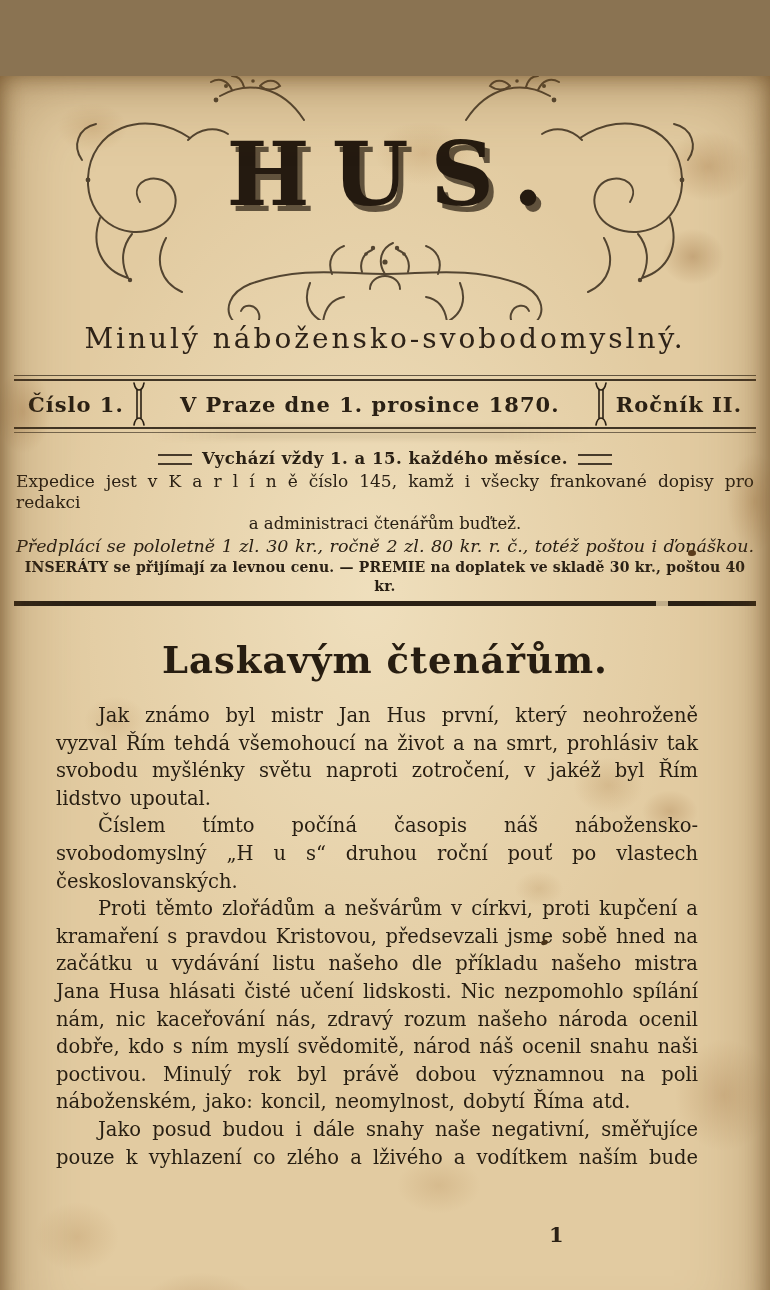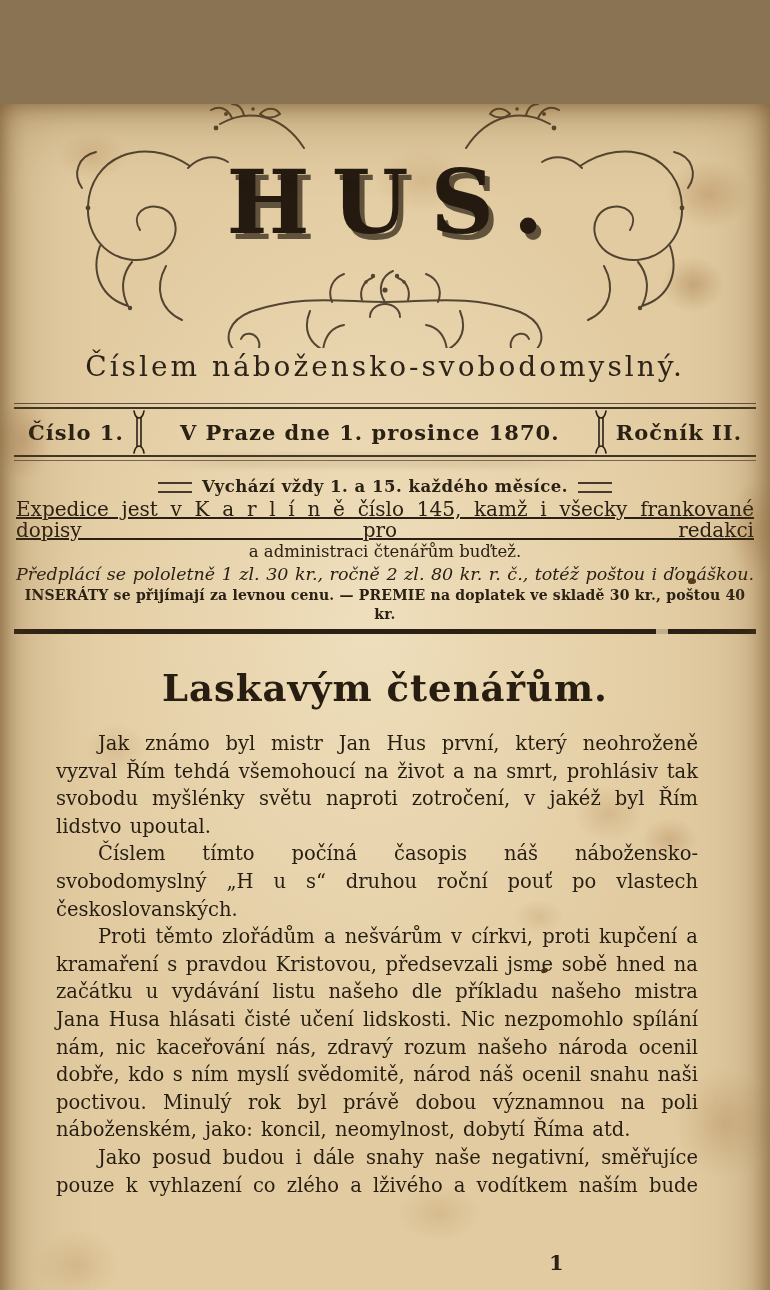--- a/index.html
+++ b/index.html
@@ -30,21 +30,21 @@
     content:"";position:absolute;inset:0;pointer-events:none;
     box-shadow:
       inset 0 0 70px 12px rgba(120,85,40,.38),
       inset 10px 0 22px -8px rgba(95,64,28,.50),
       inset -12px 0 24px -8px rgba(95,64,28,.42),
       inset 0 -16px 30px -8px rgba(95,64,28,.48),
       inset 0 14px 26px -10px rgba(110,78,36,.30);
   }
 
   
-  .masthead{position:relative;margin-top:104px;height:244px;}
+  .masthead{position:relative;margin-top:76px;height:244px;}
   .ornament{position:absolute;left:70px;top:0;width:630px;height:244px;opacity:.85;}
   .ornament path{fill:none;stroke:#3a2d1d;stroke-width:2;stroke-linecap:round;}
   .ornament .bud{fill:#3a2d1d;stroke:none;}
   .hus{
     position:absolute;left:0;top:54px;width:100%;text-align:center;
     font-weight:bold;font-size:88px;line-height:1;
     letter-spacing:22px;color:#241a10;
     filter:drop-shadow(5px 6px 0 rgba(52,40,26,.75));
   }
   .hus span{display:inline-block;margin-right:-22px;}
@@ -58,21 +58,21 @@
   .rule-b{margin:0 14px;height:3px;border-top:2px solid rgba(42,32,20,.88);border-bottom:1px solid rgba(42,32,20,.60);}
   .band{display:flex;align-items:center;height:46px;padding:0 28px;}
   .band .cell{font-size:21px;font-weight:600;letter-spacing:1px;white-space:nowrap;}
   .band .date{flex:1;text-align:center;font-weight:700;}
   .sep{flex:0 0 auto;margin:0 6px;height:46px;width:18px;}
   .sep path{fill:none;stroke:#2a2014;stroke-width:1.6;stroke-linecap:round;}
 
   
   .freq{display:flex;align-items:center;justify-content:center;margin-top:16px;font-size:16.5px;font-weight:bold;letter-spacing:.5px;line-height:20px;}
   .flourish{display:inline-block;width:34px;height:7px;border-top:2.5px solid rgba(42,32,20,.85);border-bottom:2.5px solid rgba(42,32,20,.85);margin:0 10px;}
-  .exped1{margin:2px 16px 0;font-size:20px;line-height:21px;text-align:justify;text-align-last:justify;word-spacing:3px;text-decoration:underline;}
+  .exped1{margin:2px 16px 0;font-size:17px;line-height:21px;text-align:justify;text-align-last:justify;word-spacing:3px;}
   .exped2{margin:0;font-size:16.5px;line-height:21px;text-align:center;}
   .subsc{margin:1px 16px 0;font-style:italic;font-size:17.5px;line-height:23px;text-align:justify;text-align-last:justify;}
   .adv{margin:0 20px;font-size:14px;line-height:19px;text-align:center;letter-spacing:.2px;font-weight:600;}
   .rule-thick{
     margin:5px 14px 0;height:5px;
     background:linear-gradient(90deg,#2a2014 0 86.5%, rgba(42,32,20,.18) 86.5% 88.2%, #2a2014 88.2%);
   }
 
   
   .heading{margin:33px 9px 0;text-align:center;font-size:37px;line-height:42px;font-weight:bold;letter-spacing:1px;color:#271d11;}
@@ -122,21 +122,21 @@
         <circle class="bud" cx="296" cy="178" r="1.8"></circle>
       </g>
       <use href="#garlandL" transform="translate(630,0) scale(-1,1)"></use>
       <path d="M315,198 c-8,-12 -4,-26 8,-31"></path>
       <path d="M300,213 a15,13 0 0 1 30,0"></path>
       <circle class="bud" cx="315" cy="186" r="2.6"></circle>
     </svg>
     <div class="hus"><span>HUS.</span></div>
   </div>
   <div class="ghost2"></div>
-  <div class="subtitle">Číslem nábožensko-svobodomyslný.</div>
+  <div class="subtitle">Minulý nábožensko-svobodomyslný.</div>
 
   <div class="rule-a"></div>
   <div class="band">
     <div class="cell">Číslo 1.</div>
     <svg class="sep" viewBox="0 0 18 46" aria-hidden="true">
       <path d="M7,9 V37 M11,9 V37"></path>
       <path d="M4,2 C5,7 7,9 9,9 C11,9 13,7 14,2"></path>
       <path d="M4,44 C5,39 7,37 9,37 C11,37 13,39 14,44"></path>
     </svg>
     <div class="cell date">V Praze dne 1. prosince 1870.</div>

